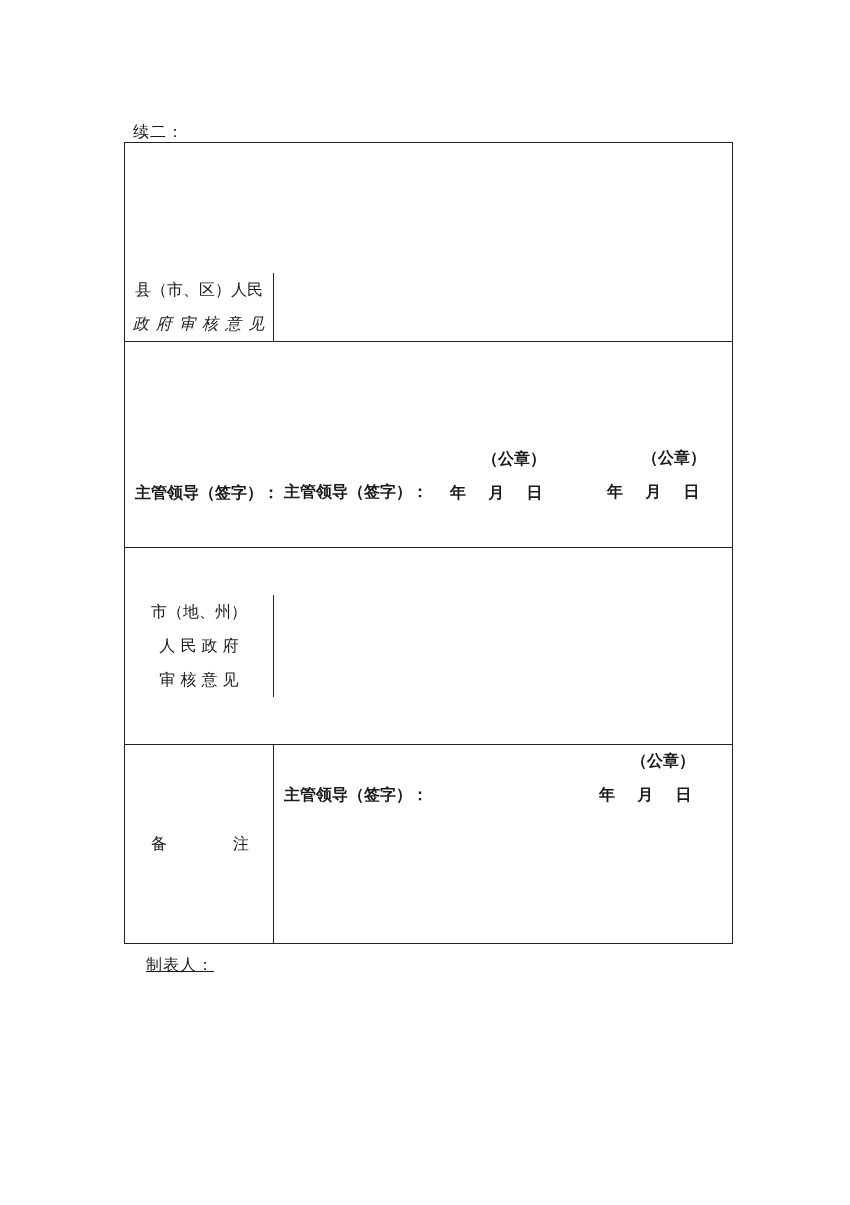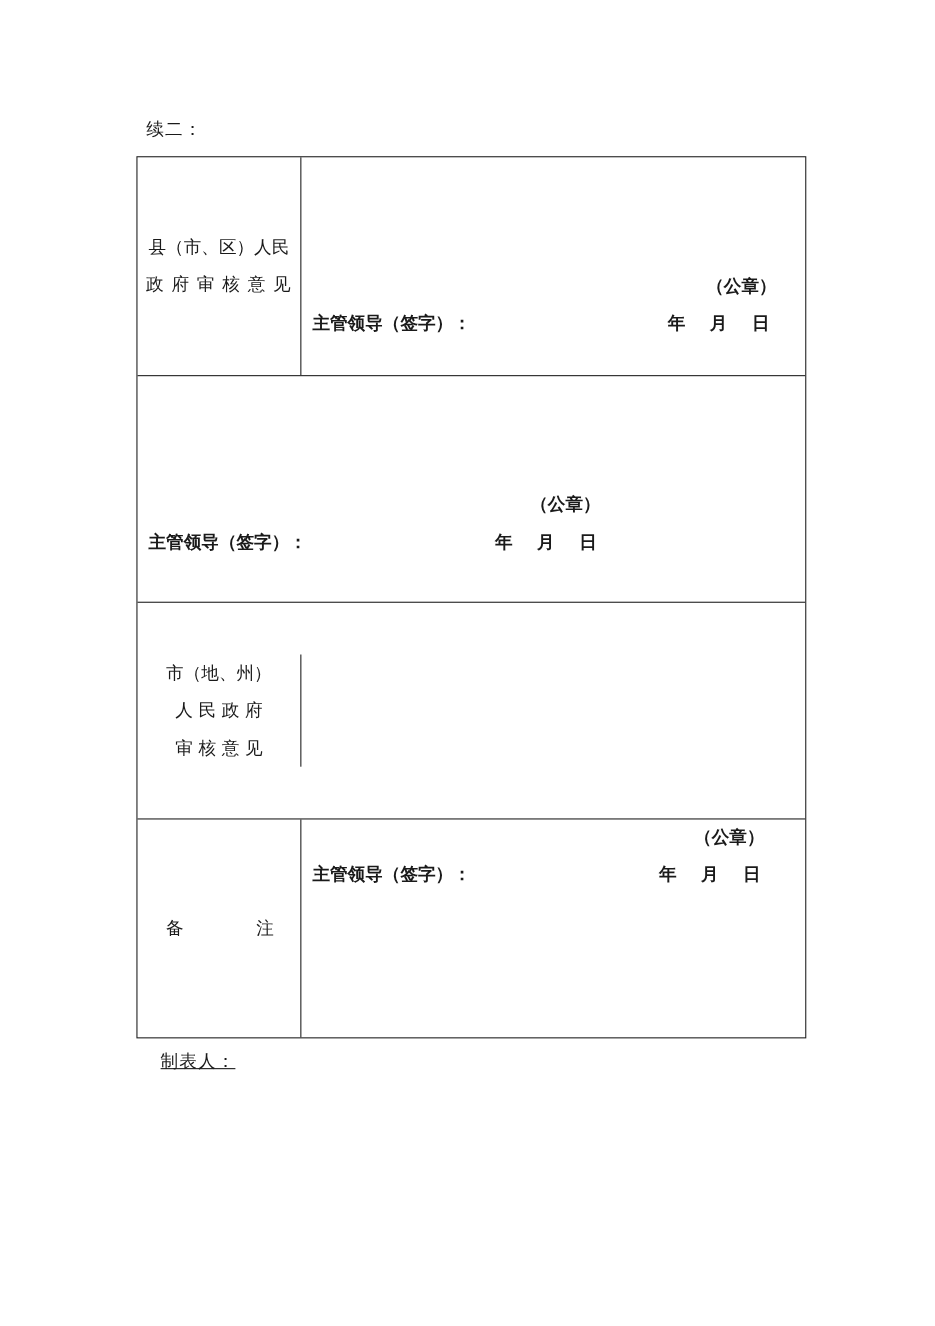--- a/index.html
+++ b/index.html
@@ -1,18 +1,18 @@
 <!DOCTYPE html>
 <html><head>
   <meta charset="utf-8">
   <style>
     html, body { margin: 0; padding: 0; background: #ffffff; }
     body { width: 850px; height: 1205px; position: relative; overflow: hidden;
            font-family: "DejaVu Sans", "Liberation Sans", sans-serif; color: #1a1a1a; }
-    .heading { position: absolute; left: 133px; top: 108px; font-size: 16px; letter-spacing: 1px; }
+    .heading { position: absolute; left: 133px; top: 122px; font-size: 16px; letter-spacing: 1px; }
     .footer { position: absolute; left: 146px; top: 955px; font-size: 16px; letter-spacing: 1px; text-decoration: underline; }
     .table { position: absolute; left: 124px; top: 142px; width: 609px;
              border: 1.5px solid #222; box-sizing: border-box; }
     .row { display: flex; border-top: 1.5px solid #222; box-sizing: border-box; }
     .row:first-child { border-top: none; }
     .label-cell { width: 149px; border-right: 1.5px solid #222; box-sizing: border-box;
                   display: flex; flex-direction: column; justify-content: center; align-items: center;
                   font-size: 16px; }
     .label-line { white-space: pre; letter-spacing: 0px; line-height: 34px; }
     .content-cell { flex: 1; position: relative; font-weight: bold; }
@@ -22,24 +22,24 @@
     .remarks-label { width: 100%; display: flex; justify-content: space-between;
                      padding: 0 24px 0 26px; box-sizing: border-box; font-size: 16px; }
   </style>
 </head>
 <body>
 
 <div class="heading">续二：</div>
 
 <div class="table">
 
-  <div class="row" style="height:198px;">
+  <div class="row" style="height:198px;align-items:flex-end;">
     <div class="label-cell">
       <div class="label-line">县（市、区）人民</div>
-      <div class="label-line" style="letter-spacing:1px;">政 府 审 核 意 见</div>
+      <div class="label-line" style="letter-spacing:1px;font-style:italic;">政 府 审 核 意 见</div>
     </div>
     <div class="content-cell">
       <div class="seal" style="left:368px; top:107px;">（公章）</div>
       <div class="signer" style="top:141px;">主管领导（签字）：</div>
       <div class="date" style="left:333px; top:141px;">年    月    日</div>
     </div>
   </div>
 
   <div class="row" style="height:206px;">
     <div class="content-cell">

